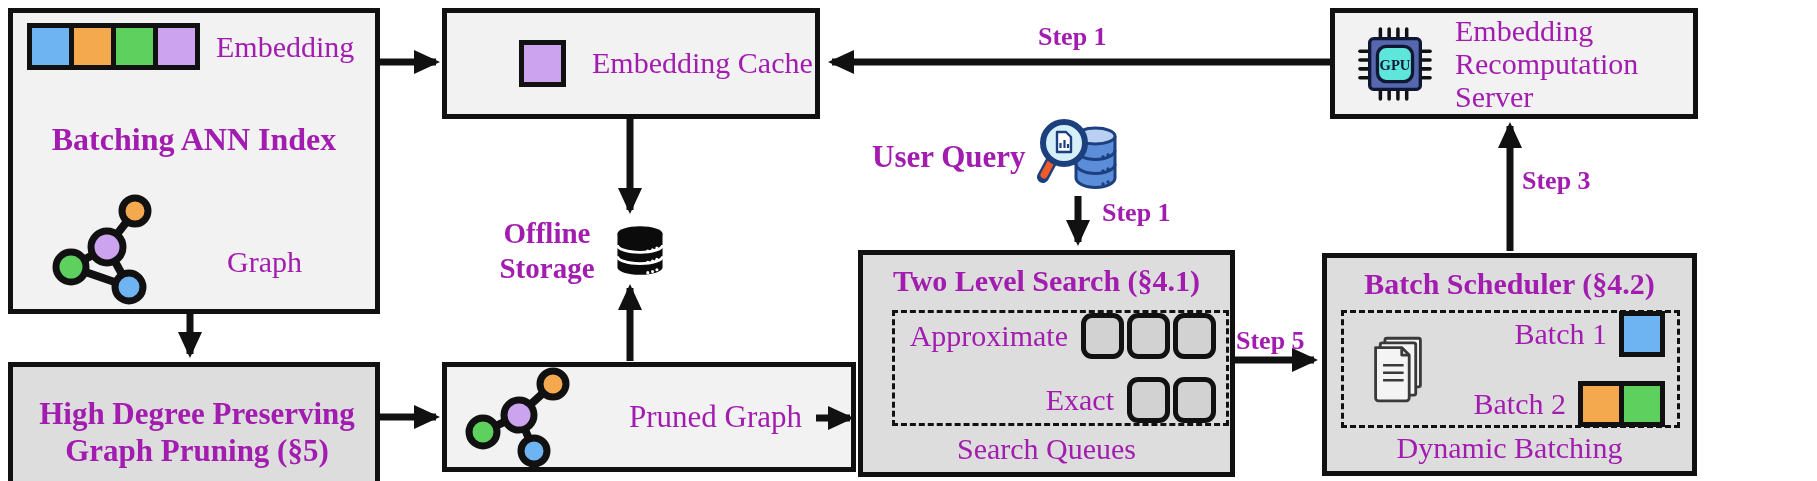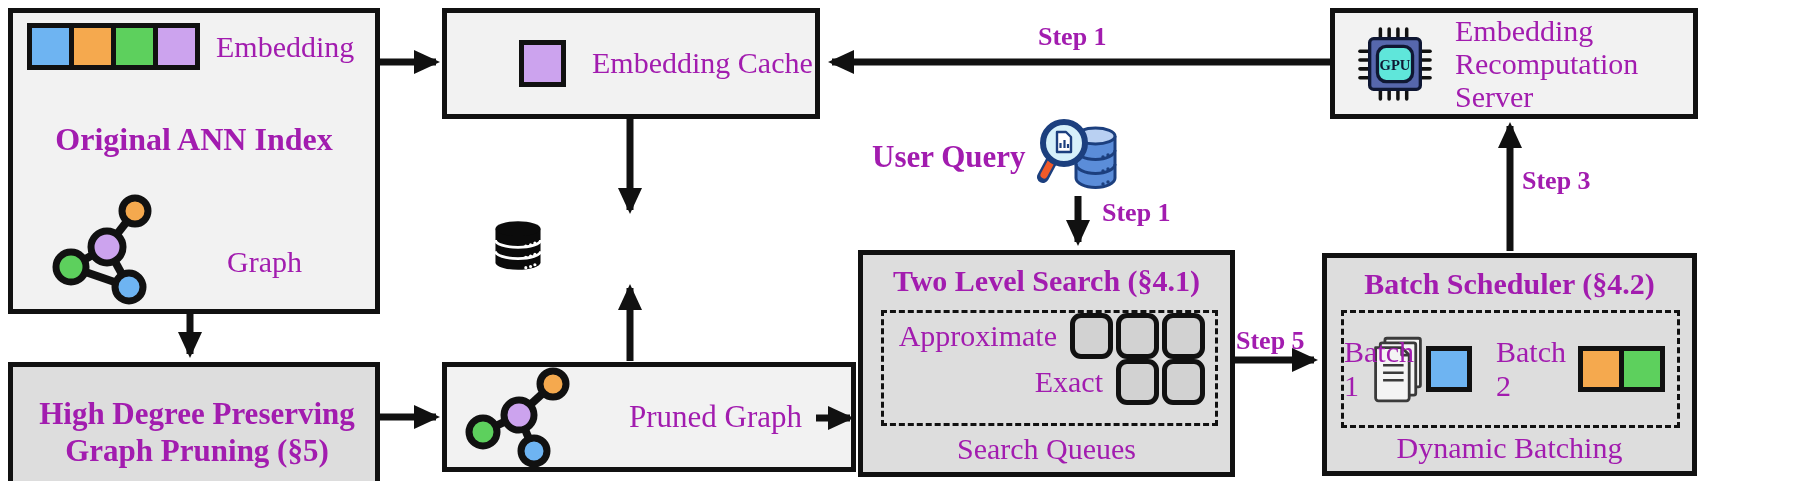--- a/index.html
+++ b/index.html
@@ -33,32 +33,32 @@
   #offline{position:absolute;left:492px;top:216px;display:flex;align-items:center;gap:12px;}
   .offline-lbl{font-weight:bold;font-size:29px;line-height:1.2;width:110px;text-align:center;}
 
   
   #user-query{position:absolute;left:872px;top:116px;display:flex;align-items:center;gap:10px;}
   .uq-lbl{font-weight:bold;font-size:31px;}
 
   
   #box-tls{left:858px;top:250px;width:377px;height:227px;}
   .panel-title{position:absolute;left:0;top:9px;width:100%;text-align:center;font-weight:bold;font-size:30px;}
-  .tls-dash{position:absolute;left:18px;top:55px;width:337px;height:116px;border:3px dashed #111;box-sizing:border-box;
-            display:flex;flex-direction:column;justify-content:flex-start;padding-right:10px;}
+  .tls-dash{position:absolute;left:29px;top:55px;width:337px;height:116px;border:3px dashed #111;box-sizing:border-box;
+            display:flex;flex-direction:column;justify-content:space-between;padding-right:10px;}
   .tls-row{display:flex;align-items:center;justify-content:flex-end;gap:3px;}
   .tls-row .rowlbl{font-size:30px;margin-right:10px;}
   .qsq{width:33px;height:36px;border:5px solid #111;border-radius:11px;background:#d2d2d2;}
   .panel-caption{position:absolute;left:0;bottom:6px;width:100%;text-align:center;font-size:30px;}
 
   
   #box-bs{left:1322px;top:253px;width:375px;height:223px;}
   .bs-dash{position:absolute;left:14px;top:52px;width:339px;height:118px;border:3px dashed #111;box-sizing:border-box;}
   .bs-docs{position:absolute;left:26px;top:22px;}
-  .bs-rows{position:absolute;right:12px;top:0;height:100%;display:flex;flex-direction:row;justify-content:center;gap:24px;}
+  .bs-rows{position:absolute;right:12px;top:0;height:100%;display:flex;flex-direction:column;justify-content:center;gap:24px;}
   .bs-row{display:flex;align-items:center;justify-content:flex-end;gap:12px;}
   .bs-row .rowlbl{font-size:30px;}
   .chipwrap{display:flex;gap:5px;background:#111;padding:5px;}
   .chipwrap .sq{width:36px;height:36px;}
 
   
   #box-hdp{left:8px;top:362px;width:372px;height:140px;display:flex;align-items:center;justify-content:center;}
   .hdp-title{font-weight:bold;font-size:31px;line-height:1.2;text-align:center;}
 
   
@@ -83,21 +83,21 @@
   <div class="box light" id="box-ann">
     <div class="emb-row">
       <div class="chipstrip">
           <div class="sq" style="background: rgb(110, 180, 242);"></div>
           <div class="sq" style="background: rgb(245, 169, 78);"></div>
           <div class="sq" style="background: rgb(93, 208, 93);"></div>
           <div class="sq" style="background: rgb(204, 163, 238);"></div>
         </div>
       <span class="lbl">Embedding</span>
     </div>
-    <div class="ann-title">Original ANN Index</div>
+    <div class="ann-title">Batching ANN Index</div>
     <svg class="ann-graph" width="128" height="118" viewBox="0 0 128 118">
       <g stroke="#111" stroke-width="8">
         <line x1="22" y1="76" x2="58" y2="56"></line>
         <line x1="58" y1="56" x2="86" y2="20"></line>
         <line x1="58" y1="56" x2="80" y2="96"></line>
         <line x1="22" y1="76" x2="80" y2="96"></line>
       </g>
       <g stroke="#111" stroke-width="7">
         <circle cx="86" cy="20" r="13" fill="#F5A94E"></circle>
         <circle cx="58" cy="56" r="16" fill="#CCA3EE"></circle>
@@ -136,20 +136,21 @@
           <line x1="66" y1="53" x2="75" y2="53"></line>
       </g>
       <rect x="13" y="13" width="52" height="52" rx="4" fill="#5667AD" stroke="#0f1733" stroke-width="3.4"></rect>
       <rect x="21" y="21" width="36" height="36" rx="9" fill="#5FE6DA" stroke="#0f1733" stroke-width="3.4"></rect>
       <text x="39" y="45" text-anchor="middle" font-size="15" font-weight="bold" fill="#0f1733">GPU</text>
     </svg>
     <div class="server-lbl">Embedding Recomputation Server</div>
   </div>
 
   <div id="offline">
+    <div class="offline-lbl">Offline Storage</div>
     <svg width="52" height="60" viewBox="0 0 60 60">
       <g fill="#0b0b0b">
         <path d="M4 10 v39 c0 4.7 11.6 8.5 26 8.5 s26 -3.8 26 -8.5 V10 Z"></path>
         <ellipse cx="30" cy="10" rx="26" ry="8.5"></ellipse>
       </g>
       <path d="M4 23 c0 4.7 11.6 8.5 26 8.5 s26 -3.8 26 -8.5" stroke="#fff" stroke-width="3.2" fill="none"></path>
       <path d="M4 36 c0 4.7 11.6 8.5 26 8.5 s26 -3.8 26 -8.5" stroke="#fff" stroke-width="3.2" fill="none"></path>
       <g fill="#fff">
         <circle cx="39" cy="30" r="1.8"></circle>
           <circle cx="44.5" cy="28.6" r="1.8"></circle>

